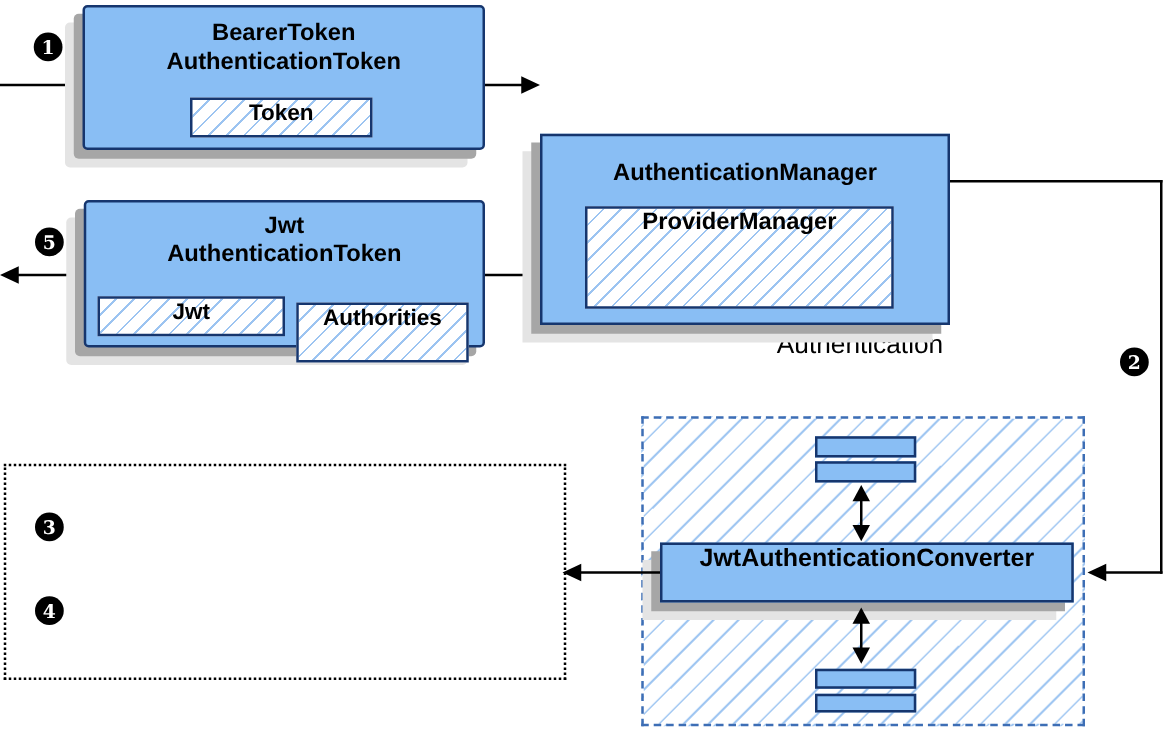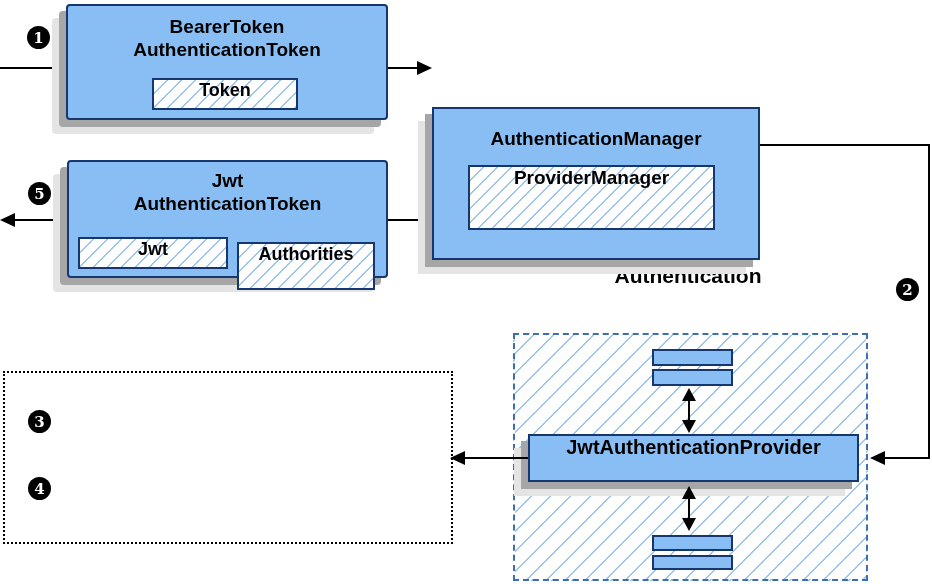--- a/index.html
+++ b/index.html
@@ -48,21 +48,21 @@
     display:flex;align-items:center;justify-content:center;
     font-family:"DejaVu Serif",serif;font-weight:bold;font-size:15px;
   }
   .group-dashed{
     position:absolute;border:2px dashed var(--dash-border);
     background-color:#fff;
     background-image:repeating-linear-gradient(135deg,transparent 0,transparent 12.5px,var(--hatch) 12.5px,var(--hatch) 14px);
   }
   .group-dotted{position:absolute;border:2px dotted var(--line);}
   .minirect{position:absolute;background:var(--box-fill);border:2px solid var(--box-border);}
-  .grouplabel{position:absolute;text-align:center;font-weight:bold;font-size:21px;line-height:28px;}
+  .grouplabel{position:absolute;text-align:center;font-weight:normal;font-size:21px;line-height:28px;}
 </style>
 </head>
 <body>
 
 <div id="canvas">
 
   <div class="hline" style="left:0;top:67;left:0px;top:67px;width:66px;height:2px;"></div>
   <div class="badge" style="left:27px;top:26px;">
     <span>1</span>
   </div>
@@ -88,21 +88,21 @@
   <div class="grouplabel" style="left:558px;top:262px;width:260px;">
     <div>Authentication</div>
   </div>
 
   <div class="group-dashed" style="left:513px;top:333px;width:355px;height:248px;"></div>
 
   <div class="minirect" style="left:652px;top:349px;width:81px;height:17px;"></div>
   <div class="minirect" style="left:652px;top:369px;width:81px;height:17px;"></div>
 
   <div class="box flexc" style="left:528px;top:434px;width:331px;height:48px;font-size:20px;">
-    <span>JwtAuthenticationProvider</span>
+    <span>JwtAuthenticationConverter</span>
   </div>
 
   <div class="vline" style="left:688px;top:397px;width:2px;height:26px;"></div>
   <div class="arrow up" style="left:682px;top:388px;"></div>
   <div class="arrow down" style="left:682px;top:420px;"></div>
 
   <div class="vline" style="left:688px;top:495px;width:2px;height:26px;"></div>
   <div class="arrow up" style="left:682px;top:486px;"></div>
   <div class="arrow down" style="left:682px;top:518px;"></div>
 
@@ -117,21 +117,21 @@
       <div>BearerToken</div>
       <div>AuthenticationToken</div>
     </div>
     <div class="inner flexc" style="left:84px;top:72px;width:146px;height:32px;">
       <span>Token</span>
     </div>
   </div>
 
   <div class="box" style="left:432px;top:67px;width:328px;height:153px;margin-top:40px;">
     <div class="title2" style="top:18px;">AuthenticationManager</div>
-    <div class="inner flexc" style="left:34px;top:56px;width:247px;height:65px;font-size:19px;">
+    <div class="inner flexc" style="left:34px;top:56px;width:247px;height:82px;font-size:19px;">
       <span>ProviderManager</span>
     </div>
   </div>
 
   <div class="box rounded" style="left:67px;top:160px;width:321px;height:118px;">
     <div class="title2" style="top:7px;">
       <div>Jwt</div>
       <div>AuthenticationToken</div>
     </div>
     <div class="inner flexc" style="left:9px;top:75px;width:150px;height:32px;">

